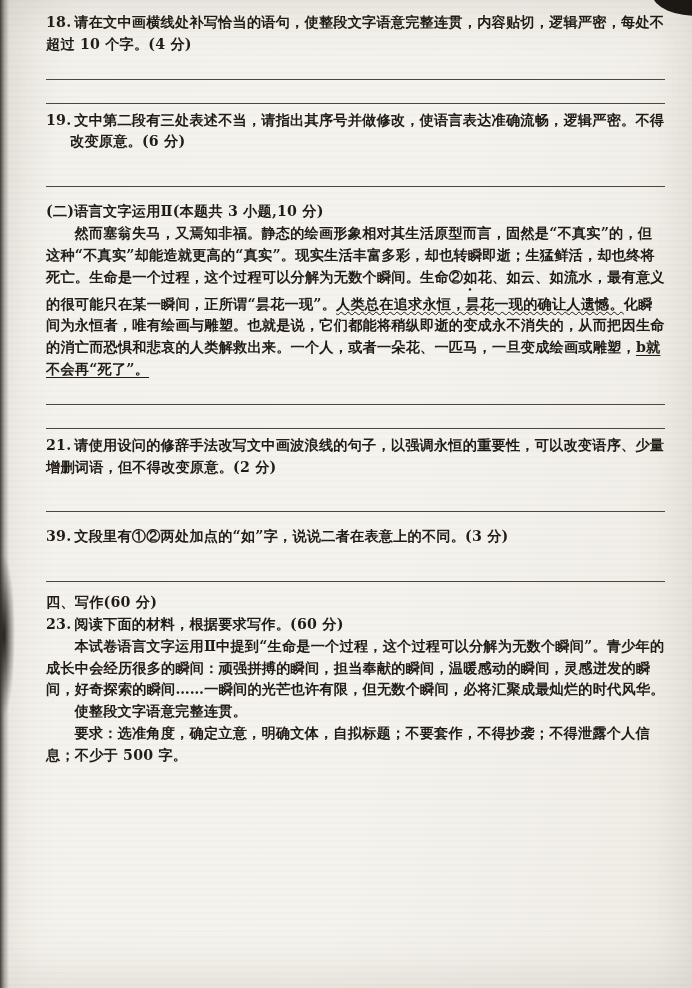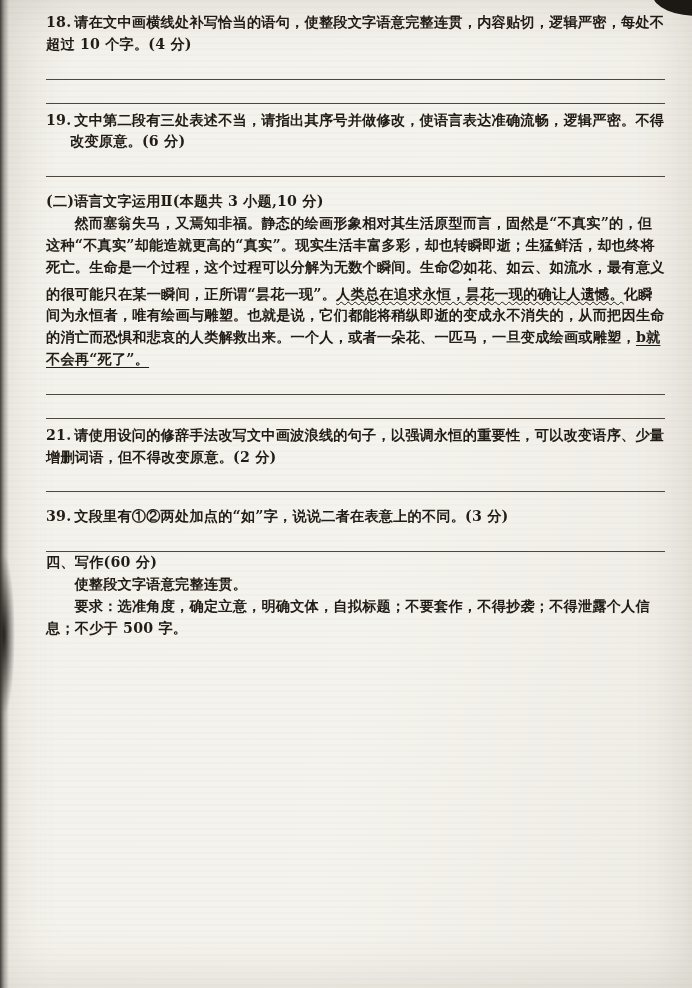--- a/index.html
+++ b/index.html
@@ -24,21 +24,21 @@
   .content {
     position: absolute; left: 46px; right: 27px; top: 12px;
     font-size: 14.2px; line-height: 21.8px; font-weight: 600;
     letter-spacing: 0.2px;
   }
   .question { margin: 0; }
   .hang { padding-left: 24px; text-indent: -24px; }
   .qnum { margin-right: 3px; }
   .answer-line { height: 24px; border-bottom: 1.4px solid #4e473d; }
   .mt-a { margin-top: 6px; }
-  .mt-b { }
+  .mt-b { margin-top: 10px; }
   .mt-c { margin-top: 14px; }
   .section-header { font-weight: 700; }
   .para { margin: 0; text-indent: 2em; }
   .u { text-decoration: underline; text-decoration-thickness: 1.1px; text-underline-offset: 3px; }
   .wavy { text-decoration: underline wavy; text-decoration-thickness: 1px; text-underline-offset: 2px; }
   .dot {
     -webkit-text-emphasis: filled dot #211c15; text-emphasis: filled dot #211c15;
     -webkit-text-emphasis-position: under; text-emphasis-position: under right;
   }
   .edge-left {
@@ -86,21 +86,25 @@
     </div>
     <div class="answer-line mt-b"></div>
 
     <div class="question mt-c">
       <span class="qnum">39.</span><span>文段里有①②两处加点的“如”字，说说二者在表意上的不同。(3 分)</span>
     </div>
     <div class="answer-line mt-b"></div>
 
     <div class="section-header mt-b">四、写作(60 分)</div>
 
+    <div class="question">
+      <span class="qnum">23.</span><span>阅读下面的材料，根据要求写作。(60 分)</span>
+    </div>
 
+    <p class="para">本试卷语言文字运用Ⅱ中提到“生命是一个过程，这个过程可以分解为无数个瞬间”。青少年的成长中会经历很多的瞬间：顽强拼搏的瞬间，担当奉献的瞬间，温暖感动的瞬间，灵感迸发的瞬间，好奇探索的瞬间……一瞬间的光芒也许有限，但无数个瞬间，必将汇聚成最灿烂的时代风华。</p>
     <p class="para">使整段文字语意完整连贯。</p>
     <p class="para">要求：选准角度，确定立意，明确文体，自拟标题；不要套作，不得抄袭；不得泄露个人信息；不少于 500 字。</p>
 
   </div>
 
   <div class="edge-left"></div>
   <div class="edge-blob"></div>
   <div class="corner-mark"></div>
 </div>
 

